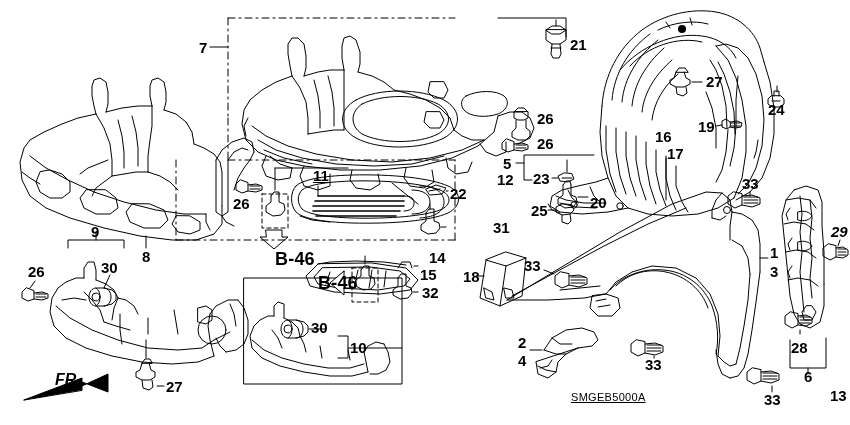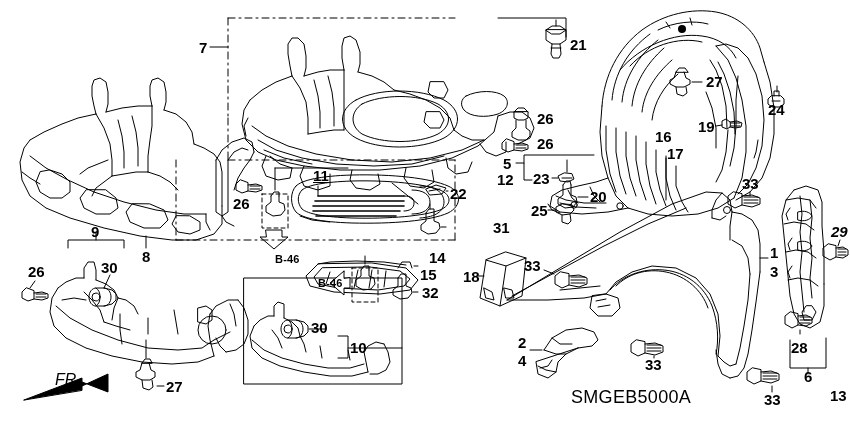--- a/index.html
+++ b/index.html
@@ -7,23 +7,23 @@
     position:relative;width:850px;height:425px;background:#ffffff;
     font-family:"Liberation Sans", sans-serif;overflow:hidden;
   }
   #sheet svg{position:absolute;left:0;top:0;width:850px;height:425px;}
   .lbl{
     position:absolute;color:#000;font-weight:bold;
     font-family:"Liberation Sans", sans-serif;
     font-size:15px;line-height:15px;white-space:nowrap;
     user-select:none;
   }
-  .lbl.ref{font-size:11px;letter-spacing:.2px;padding-left:24px;}
-  .lbl.code{font-size:18px;font-weight:normal;letter-spacing:.3px;}
-  .lbl.fr{font-size:16px;font-weight:normal;font-style:italic;}
+  .lbl.ref{font-size:18px;letter-spacing:.2px;padding-left:24px;}
+  .lbl.code{font-size:11px;font-weight:normal;letter-spacing:.3px;text-decoration:underline;}
+  .lbl.fr{font-size:16px;font-weight:bold;font-style:italic;}
 </style>
 </head>
 <body>
 
 <div id="sheet">
 
   <svg viewBox="0 0 850 425">
     <g fill="none" stroke="#000" stroke-width="1" stroke-linejoin="round" stroke-linecap="round">
 
       <g stroke-dasharray="7,4,2,4">
@@ -505,21 +505,21 @@
   <div class="lbl" style="left:706px;top:74px;">27</div>
   <div class="lbl" style="left:768px;top:70px;margin-top:32px;">24</div>
   <div class="lbl" style="left:537px;top:111px;">26</div>
   <div class="lbl" style="left:698px;top:119px;">19</div>
   <div class="lbl" style="left:537px;top:136px;">26</div>
   <div class="lbl" style="left:655px;top:129px;">16</div>
   <div class="lbl" style="left:655px;top:146px;padding-left:12px;">17</div>
   <div class="lbl" style="left:503px;top:156px;">5</div>
   <div class="lbl" style="left:497px;top:172px;">12</div>
   <div class="lbl" style="left:533px;top:171px;">23</div>
-  <div class="lbl" style="left:590px;top:189px;">20</div>
+  <div class="lbl" style="left:590px;top:195px;">20</div>
   <div class="lbl" style="left:531px;top:203px;">25</div>
   <div class="lbl" style="left:313px;top:168px;text-decoration:underline;">11</div>
   <div class="lbl" style="left:450px;top:186px;">22</div>
   <div class="lbl" style="left:233px;top:196px;">26</div>
   <div class="lbl" style="left:448px;top:220px;margin-left:45px;">31</div>
   <div class="lbl" style="left:742px;top:176px;">33</div>
   <div class="lbl" style="left:524px;top:258px;">33</div>
   <div class="lbl" style="left:770px;top:245px;">1</div>
   <div class="lbl" style="left:770px;top:264px;">3</div>
   <div class="lbl" style="left:831px;top:224px;font-style:italic;">29</div>

